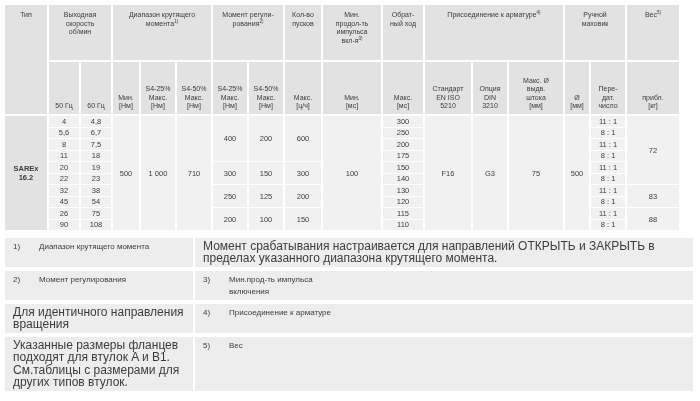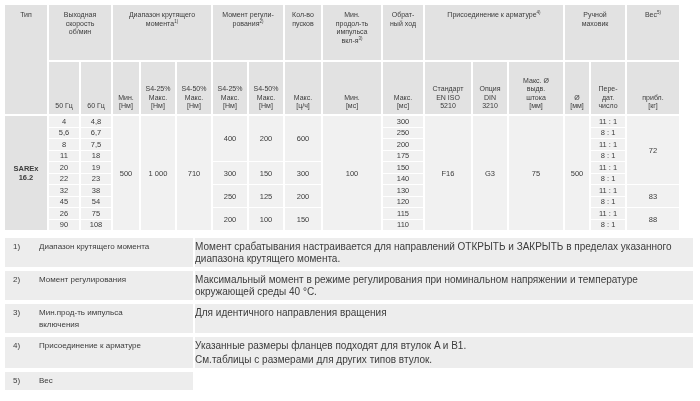--- a/index.html
+++ b/index.html
@@ -24,21 +24,21 @@
   sup { font-size:4.5px; vertical-align:super; line-height:0; }
 
   .dc { background:#f1f1f1; display:flex; align-items:center; justify-content:center;
         font-size:7.5px; line-height:9px; text-align:center; }
   .dc.dk { background:#e2e2e2; white-space:pre-line;font-weight:bold; }
 
   .notes { margin-top:8px; display:grid; grid-template-columns:188px 498px; gap:4px 2px; width:690px; }
   .nl { background:#ededed; padding:3px 6px 3px 8px; display:flex; font-size:8px; line-height:11.5px; }
   .nnum { width:26px; flex:none; }
   .nlab { white-space:pre-line; }
-  .ntx { background:#ededed; padding:3px 0; font-size:10px; line-height:11.5px; }
+  .ntx { background:#ededed; padding:3px 8px; font-size:12px; line-height:11.5px; }
   .nt2 { margin-top:2px; }
 </style>
 </head>
 <body>
 
 <div class="page">
   <div class="spec-table">
 
     <div class="thead">
       <div class="hc" style="grid-area:1/1/3/2">
@@ -239,21 +239,20 @@
     <div class="nl">
         <span class="nnum">1)</span>
         <span class="nlab">Диапазон крутящего момента</span>
       </div>
     <div class="ntx">Момент срабатывания настраивается для направлений ОТКРЫТЬ и ЗАКРЫТЬ в пределах указанного диапазона крутящего момента.</div>
 
     <div class="nl">
         <span class="nnum">2)</span>
         <span class="nlab">Момент регулирования</span>
       </div>
-    <div class="ntx">Максимальный момент в режиме регулирования при номинальном напряжении и температуре окружающей среды 40 °C.</div>
 
     <div class="nl">
         <span class="nnum">3)</span>
         <span class="nlab">Мин.прод-ть импульса
 включения</span>
       </div>
     <div class="ntx">Для идентичного направления вращения</div>
 
     <div class="nl">
         <span class="nnum">4)</span>

